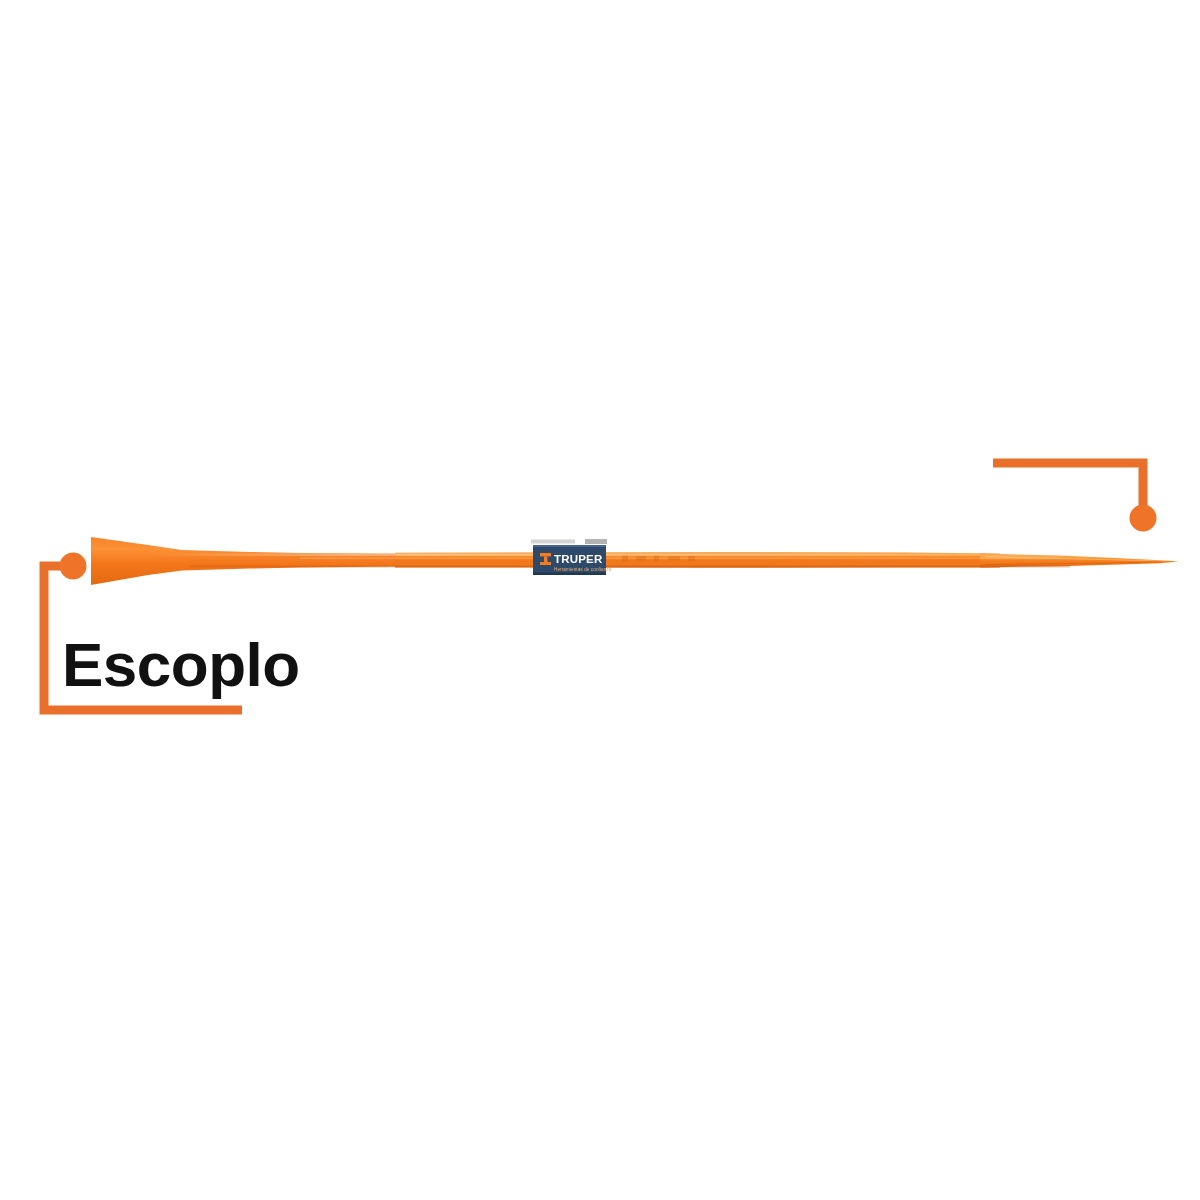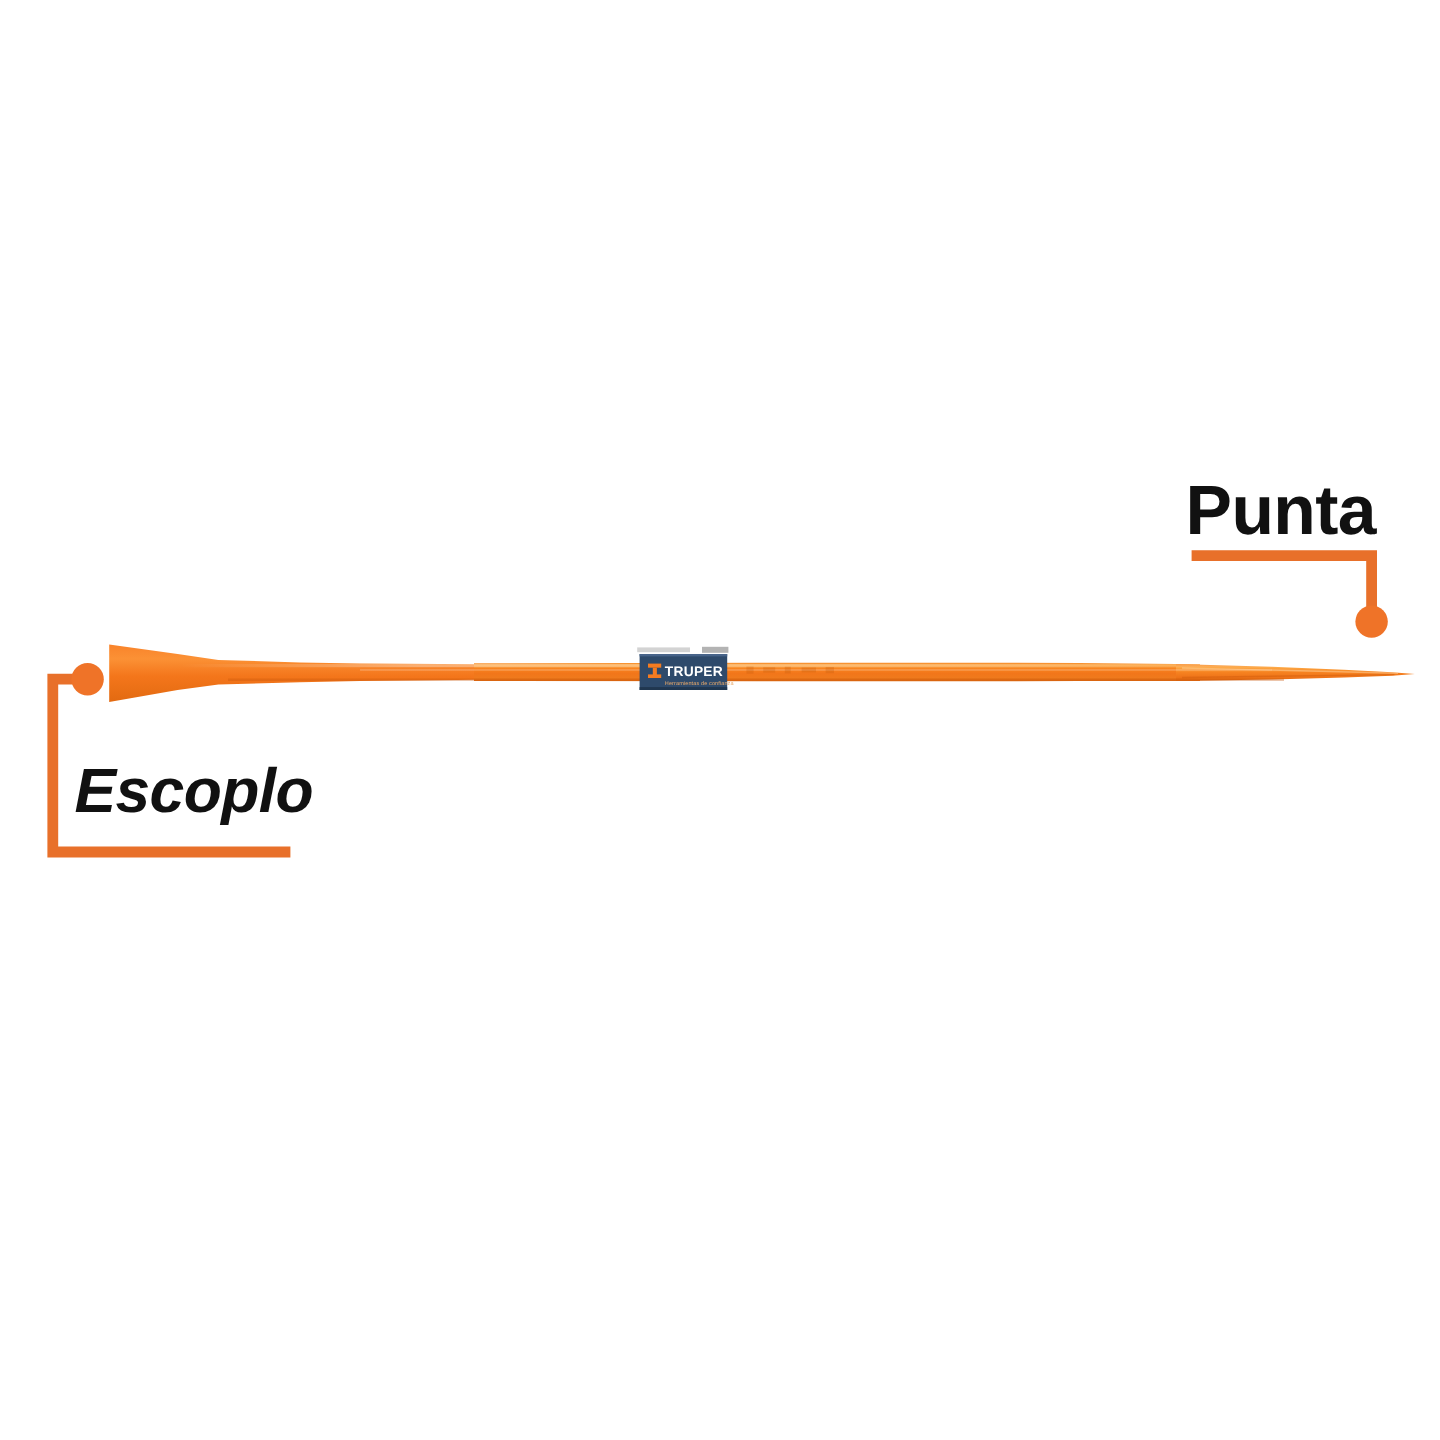--- a/index.html
+++ b/index.html
@@ -29,22 +29,21 @@
     font-family: "Liberation Sans Narrow", "Liberation Sans", sans-serif;
     font-weight: 700;
     color: #111111;
     white-space: nowrap;
     letter-spacing: -0.5px;
     line-height: 1;
   }
   #label-escoplo {
     left: 62px;
     top: 634px;
-    font-size: 52px;
-    font-style: italic;
+    font-size: 62px;
   }
   #label-punta {
     left: 988px;
     top: 397px;
     font-size: 58px;
   }
 </style>
 </head>
 <body>
 
@@ -132,15 +131,14 @@
     </g>
 
     <g>
       <path d="M 1143,518 L 1143,463 L 993,463" fill="none" stroke="#e8702a" stroke-width="9" stroke-linecap="butt" stroke-linejoin="miter"></path>
       <circle cx="1143" cy="518" r="13.5" fill="#ef7328"></circle>
     </g>
   </svg>
 
   <div class="callout-label" id="label-escoplo">Escoplo</div>
 
-  <div class="callout-label" id="label-punta">Punta</div>
 
 </div>
 
 </body></html>

